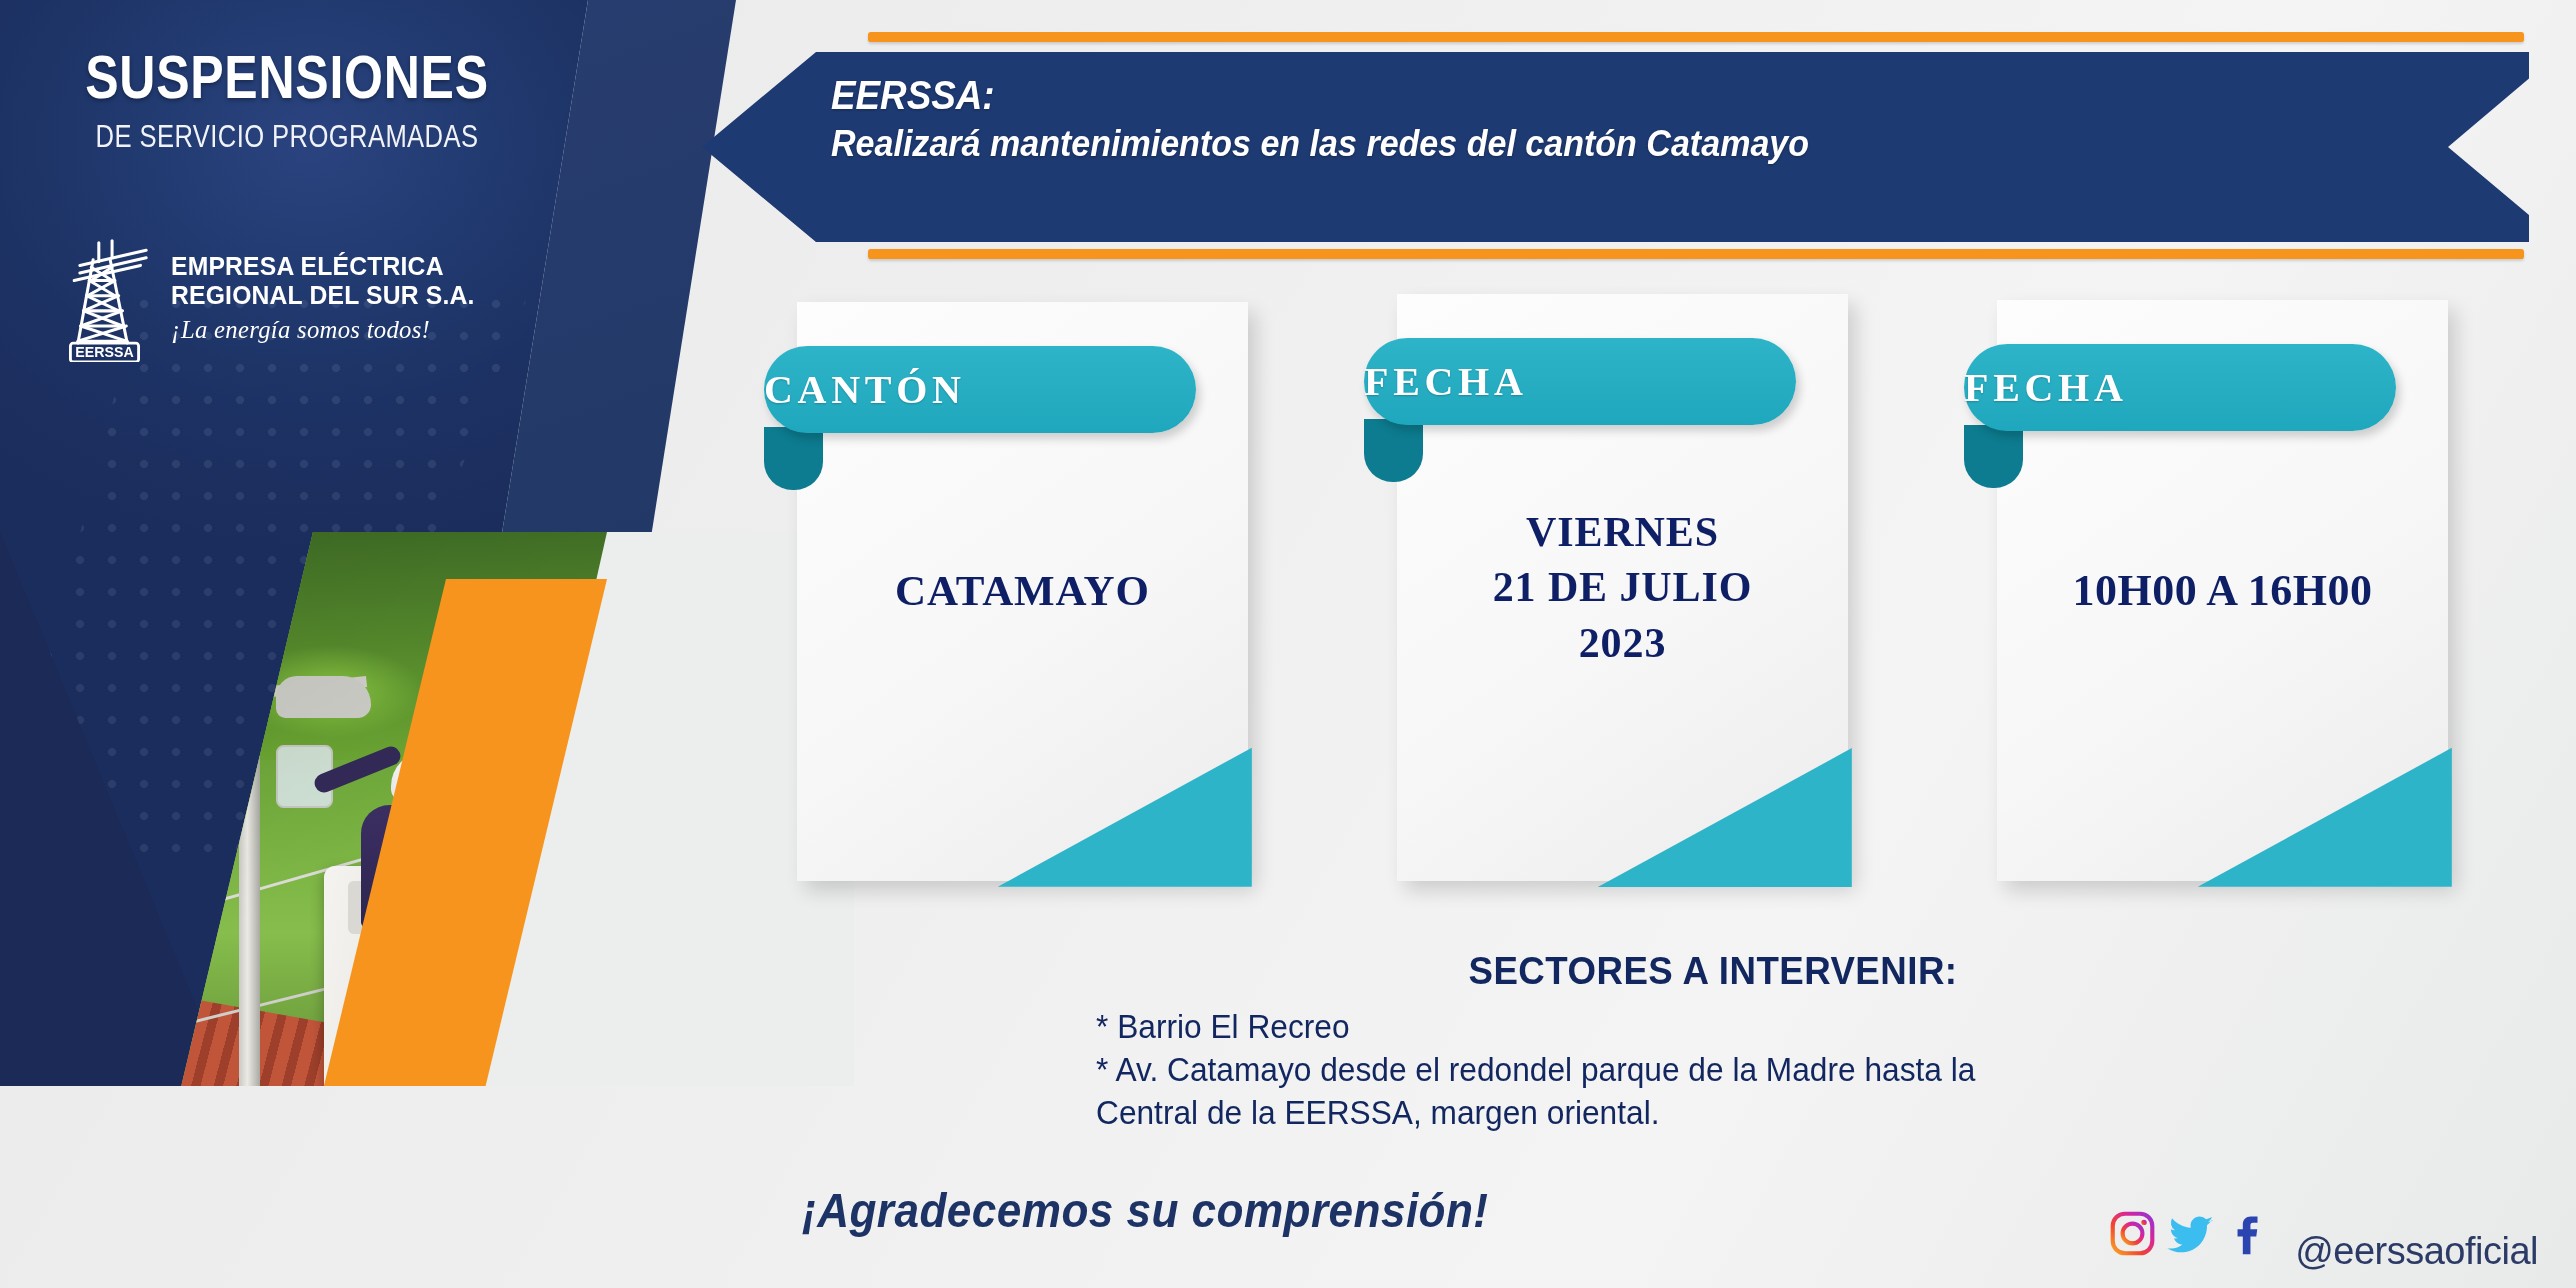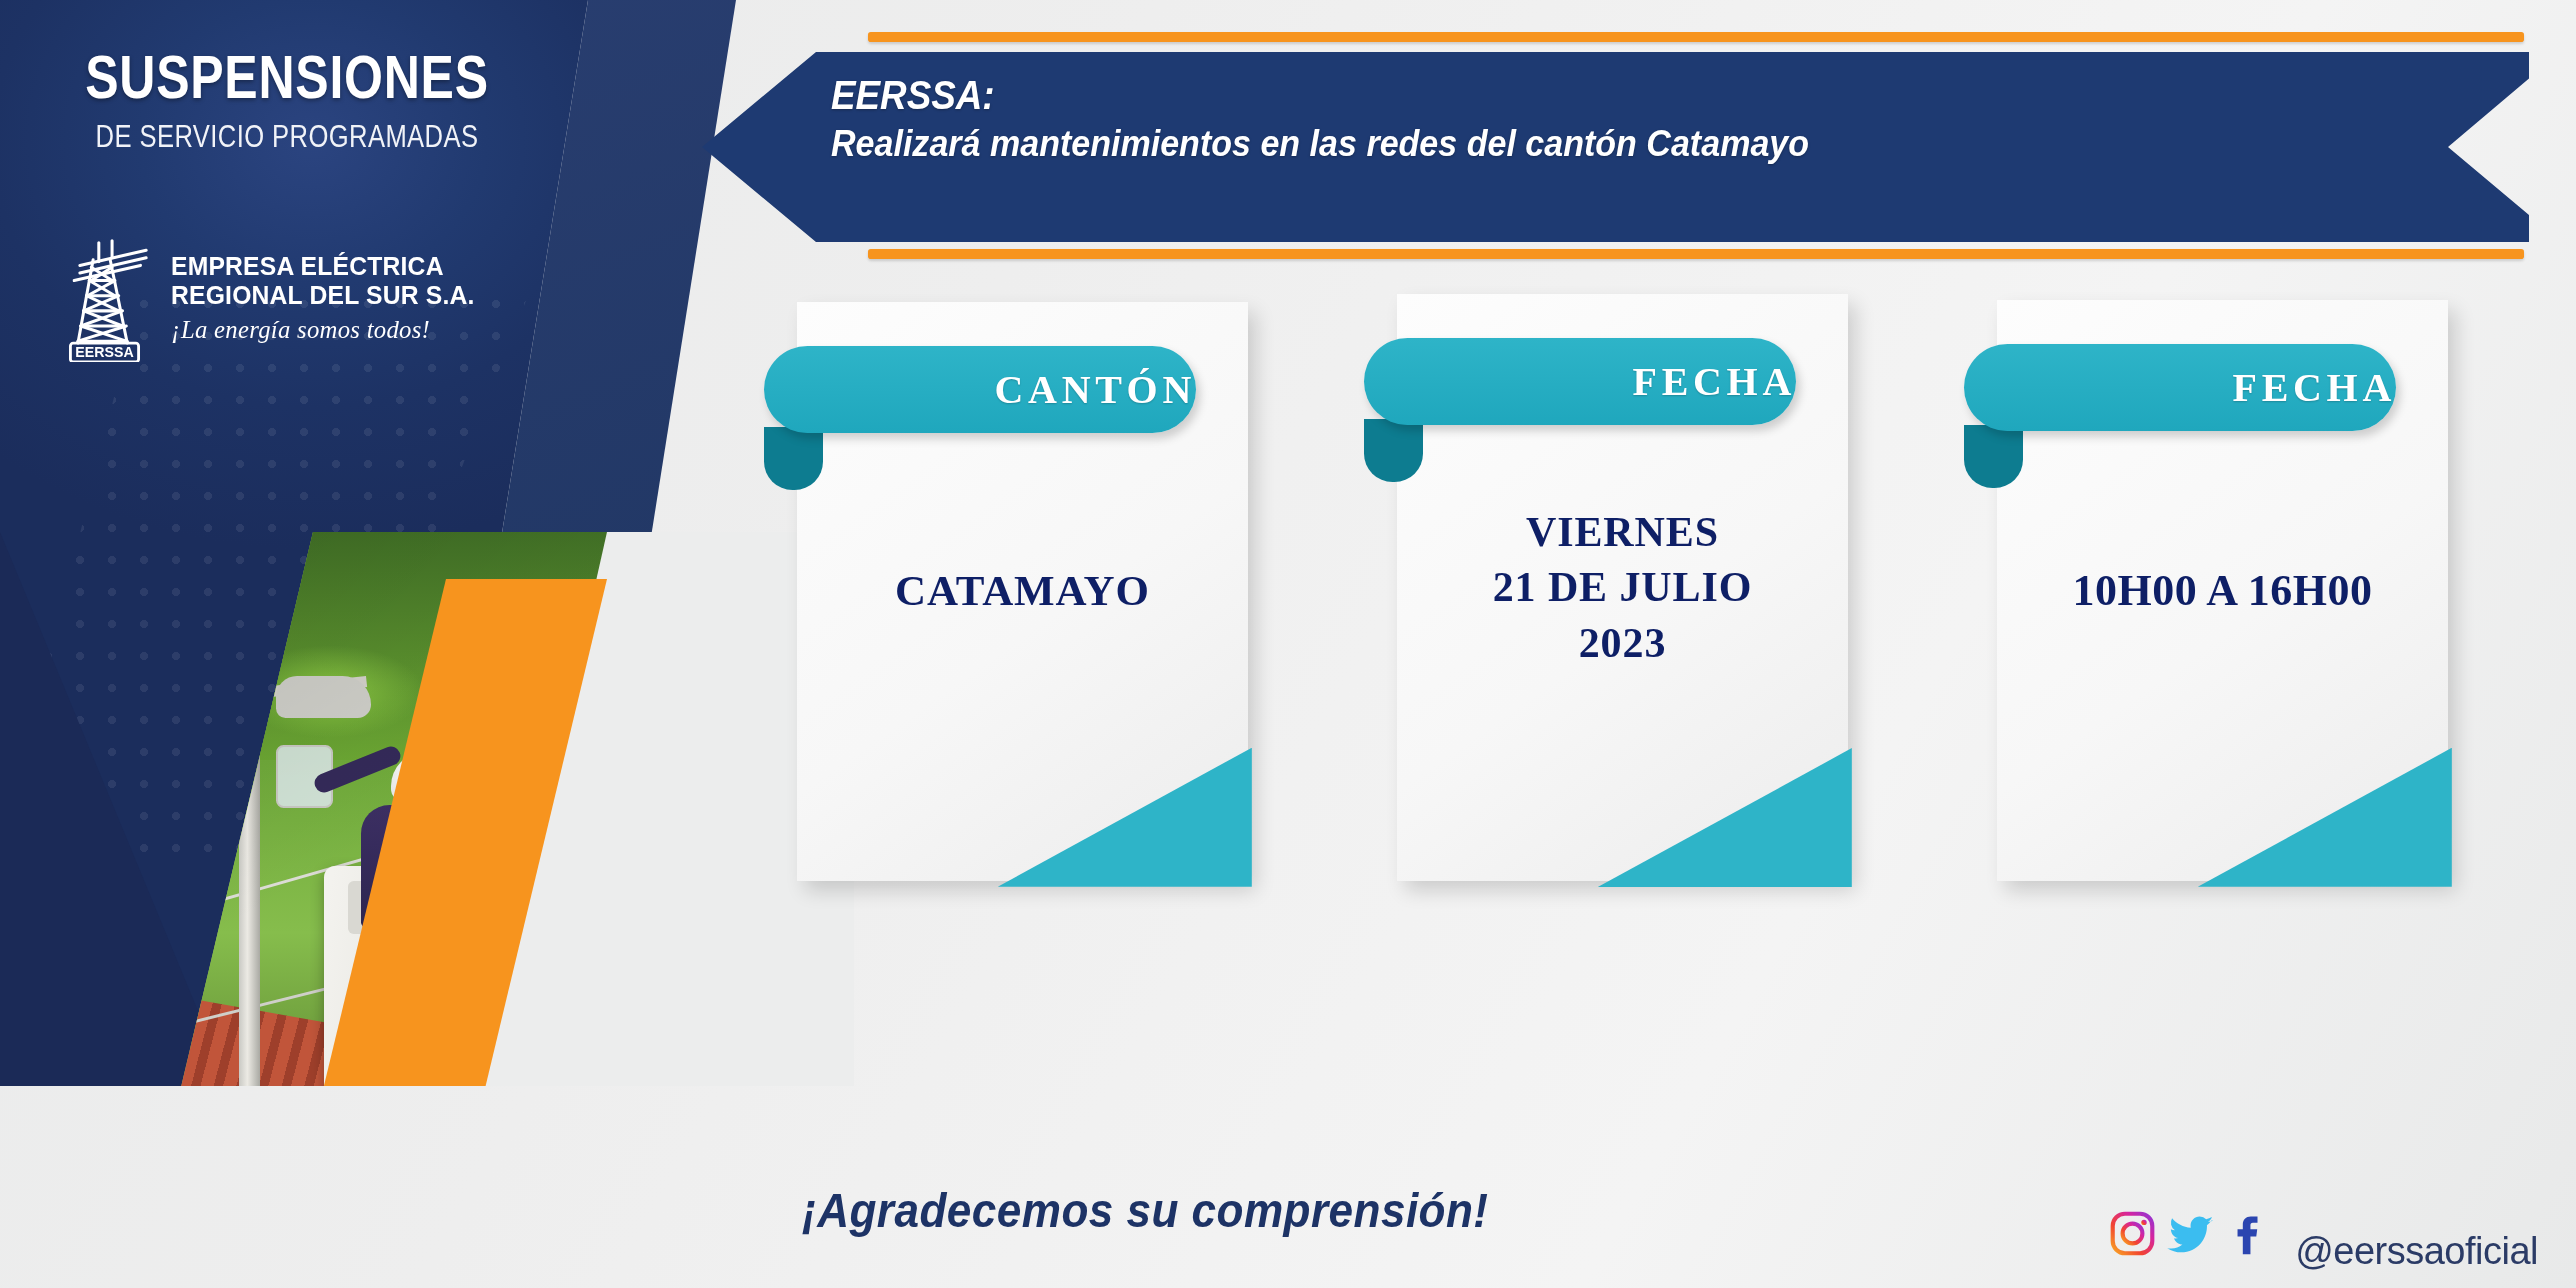--- a/index.html
+++ b/index.html
@@ -163,21 +163,21 @@
   
   .cards{position:absolute;left:797px;top:302px;width:1633px;height:588px;}
   .card{position:absolute;top:0;width:451px;height:579px;
     background:linear-gradient(145deg,#fdfdfd 0%,#f7f7f7 55%,#ececec 100%);
     box-shadow:7.6px 9.5px 19px rgba(0,0,0,.16);overflow:visible;}
   .card.c1{left:0;}
   .card.c2{left:600px;top:-7.6px;height:587px;}
   .card.c3{left:1200px;top:-1.9px;height:581px;}
   .ribbon{position:absolute;left:-33px;top:44px;width:432px;height:87px;
     background:linear-gradient(#2eb4c8,#1fa7bd);border-radius:44px;
-    display:flex;align-items:center;justify-content:flex-end;
+    display:flex;align-items:center;justify-content:flex-start;
     box-shadow:3.8px 5.7px 9.5px rgba(0,0,0,.18);z-index:3;}
   .ribbon span{color:#fff;font-size:40px;font-weight:600;letter-spacing:4.7px;
     font-family:"Liberation Serif",serif;text-shadow:0 0.9px 1.9px rgba(0,0,0,.2);}
   .ribbon-fold{position:absolute;left:-33px;top:125px;width:59px;height:63px;
     background:#0d7c90;border-radius:0 0 28.5px 28.5px;z-index:2;}
   .card-val{position:absolute;left:0;right:0;top:0;bottom:0;
     display:flex;align-items:center;justify-content:center;text-align:center;
     color:#0e1f66;font-family:"Liberation Serif",serif;font-weight:700;
     padding:0 13.3px;line-height:1.32;}
   .c1 .card-val{font-size:43px;letter-spacing:0.9px;}
@@ -323,20 +323,26 @@
     <div class="card c3">
       <div class="ribbon-fold"></div>
       <div class="ribbon">
         <span>FECHA</span>
       </div>
       <div class="card-val">10H00 A  16H00</div>
       <div class="corner"></div>
     </div>
   </div>
 
+  <div class="sectors">
+    <div class="sec-title">SECTORES A INTERVENIR:</div>
+    <div class="sec-line">* Barrio El Recreo</div>
+    <div class="sec-line indent">* Av. Catamayo desde el redondel parque de la Madre hasta la
+   Central de la EERSSA, margen oriental.</div>
+  </div>
 
   <div class="thanks">¡Agradecemos su comprensión!</div>
 
   <div class="social">
     <span>
       <svg class="ic" viewBox="0 0 52 52" aria-hidden="true">
         <defs>
           <linearGradient id="ig" x1="0" y1="1" x2="1" y2="0">
             <stop offset="0%" stop-color="#f9a825"></stop>
             <stop offset="35%" stop-color="#f2452f"></stop>

